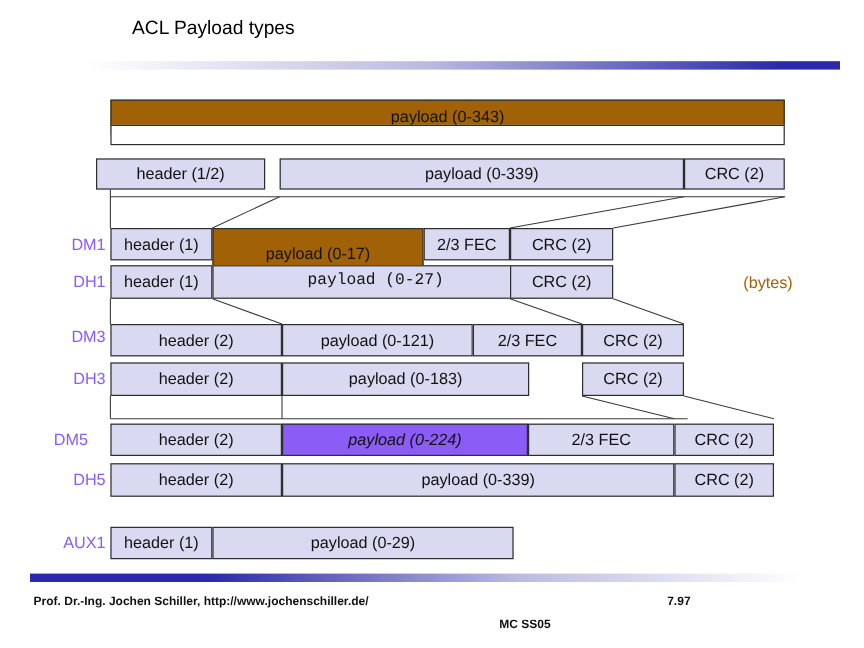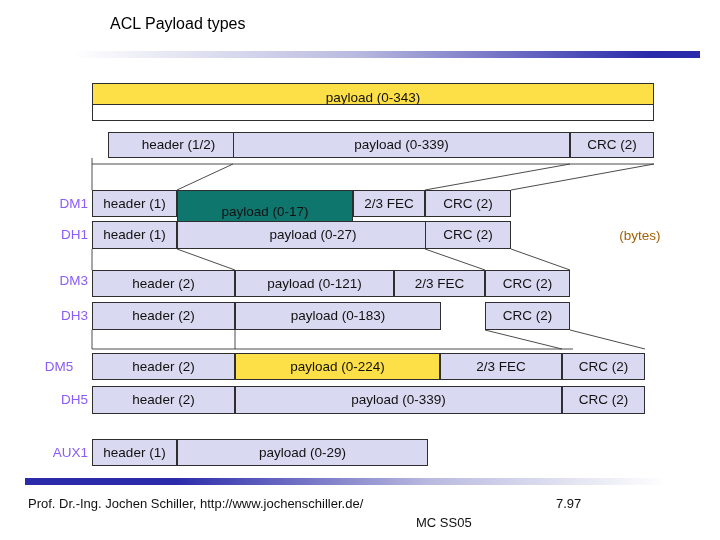--- a/index.html
+++ b/index.html
@@ -12,21 +12,21 @@
            background:linear-gradient(to right,#2a2aaa 0%,#2a2aaa 22%,#babae0 60%,#ffffff 95%);}
   .pbox{position:absolute;box-sizing:border-box;border:1px solid #2e2e2e;background:#d9d9f1;
         display:flex;align-items:center;justify-content:center;
         font-size:13.5px;line-height:1;color:#111;white-space:nowrap;}
   .pbox.white{background:#ffffff;}
   .row-label{position:absolute;left:30px;width:58px;text-align:right;
              font-size:13.5px;line-height:16px;color:#8b5cf6;white-space:nowrap;}
   .bytes-note{position:absolute;left:604px;top:228px;width:72px;text-align:center;
               font-size:13.5px;color:#a16207;}
   .connectors{position:absolute;left:0;top:0;pointer-events:none;}
-  .footer-item{position:absolute;top:496px;font-size:13px;color:#111;white-space:nowrap;}
+  .footer-item{position:absolute;top:496px;font-size:10px;color:#111;white-space:nowrap;font-weight:bold;}
   .footer-author{left:28px;}
   .footer-course{left:416px;margin-top:19px;}
   .footer-page{left:556px;}
 </style>
 </head>
 <body>
 
 <div class="slide">
   <div class="title">ACL Payload types</div>
   <div class="bar-top"></div>
@@ -42,46 +42,46 @@
       <line x1="425" y1="249" x2="485" y2="270" stroke="#383838" stroke-width="0.9"></line>
       <line x1="511" y1="249" x2="570" y2="270" stroke="#383838" stroke-width="0.9"></line>
       <line x1="92" y1="330" x2="92" y2="349" stroke="#383838" stroke-width="0.9"></line>
       <line x1="235" y1="330" x2="235" y2="349" stroke="#383838" stroke-width="0.9"></line>
       <line x1="92" y1="349" x2="573" y2="349" stroke="#383838" stroke-width="0.9"></line>
       <line x1="485" y1="330" x2="562" y2="349" stroke="#383838" stroke-width="0.9"></line>
       <line x1="570" y1="330" x2="645" y2="349" stroke="#383838" stroke-width="0.9"></line>
     </svg>
 
   <div id="diagram">
-      <div class="pbox" style="left: 92px; top: 83px; width: 562px; height: 29px; background: #fde047; border-color: rgb(46, 46, 46);">payload (0-343)</div>
+      <div class="pbox" style="left: 92px; top: 83px; width: 562px; height: 29px; background: #a16207; border-color: rgb(46, 46, 46);">payload (0-343)</div>
       <div class="pbox white" style="left: 92px; top: 104px; width: 562px; height: 17px; background: rgb(255, 255, 255); border-color: rgb(46, 46, 46);"></div>
-      <div class="pbox" style="left: 108px; top: 132px; width: 141px; height: 26px; background: rgb(217, 217, 241); border-color: rgb(46, 46, 46);">header (1/2)</div>
+      <div class="pbox" style="left: 80px; top: 132px; width: 141px; height: 26px; background: rgb(217, 217, 241); border-color: rgb(46, 46, 46);">header (1/2)</div>
       <div class="pbox" style="left: 233px; top: 132px; width: 337px; height: 26px; background: rgb(217, 217, 241); border-color: rgb(46, 46, 46);">payload (0-339)</div>
       <div class="pbox" style="left: 570px; top: 132px; width: 84px; height: 26px; background: rgb(217, 217, 241); border-color: rgb(46, 46, 46);">CRC (2)</div>
       <div class="row-label" style="top: 195.5px;">DM1</div>
       <div class="pbox" style="left: 92px; top: 190px; width: 85px; height: 27px; background: rgb(217, 217, 241); border-color: rgb(46, 46, 46);">header (1)</div>
-      <div class="pbox" style="left: 177px; top: 190px; width: 176px; height: 44px; background: #0f766e; border-color: rgb(46, 46, 46);">payload (0-17)</div>
+      <div class="pbox" style="left: 177px; top: 190px; width: 176px; height: 44px; background: #a16207; border-color: rgb(46, 46, 46);">payload (0-17)</div>
       <div class="pbox" style="left: 353px; top: 190px; width: 72px; height: 27px; background: rgb(217, 217, 241); border-color: rgb(46, 46, 46);">2/3 FEC</div>
       <div class="pbox" style="left: 425px; top: 190px; width: 86px; height: 27px; background: rgb(217, 217, 241); border-color: rgb(46, 46, 46);">CRC (2)</div>
       <div class="row-label" style="top: 227px;">DH1</div>
       <div class="pbox" style="left: 92px; top: 221px; width: 85px; height: 28px; background: rgb(217, 217, 241); border-color: rgb(46, 46, 46);">header (1)</div>
-      <div class="pbox" style="left: 177px; top: 221px; width: 272px; height: 28px; background: rgb(217, 217, 241); border-color: rgb(46, 46, 46);">payload (0-27)</div>
+      <div class="pbox" style="left: 177px; top: 221px; width: 272px; height: 28px; background: rgb(217, 217, 241); border-color: rgb(46, 46, 46); font-family: Liberation Mono, monospace;">payload (0-27)</div>
       <div class="pbox" style="left: 425px; top: 221px; width: 86px; height: 28px; background: rgb(217, 217, 241); border-color: rgb(46, 46, 46);">CRC (2)</div>
       <div class="row-label" style="top: 273px;">DM3</div>
       <div class="pbox" style="left: 92px; top: 270px; width: 143px; height: 27px; background: rgb(217, 217, 241); border-color: rgb(46, 46, 46);">header (2)</div>
       <div class="pbox" style="left: 235px; top: 270px; width: 159px; height: 27px; background: rgb(217, 217, 241); border-color: rgb(46, 46, 46);">payload (0-121)</div>
       <div class="pbox" style="left: 394px; top: 270px; width: 91px; height: 27px; background: rgb(217, 217, 241); border-color: rgb(46, 46, 46);">2/3 FEC</div>
       <div class="pbox" style="left: 485px; top: 270px; width: 85px; height: 27px; background: rgb(217, 217, 241); border-color: rgb(46, 46, 46);">CRC (2)</div>
       <div class="row-label" style="top: 308px;">DH3</div>
       <div class="pbox" style="left: 92px; top: 302px; width: 143px; height: 28px; background: rgb(217, 217, 241); border-color: rgb(46, 46, 46);">header (2)</div>
       <div class="pbox" style="left: 235px; top: 302px; width: 206px; height: 28px; background: rgb(217, 217, 241); border-color: rgb(46, 46, 46);">payload (0-183)</div>
       <div class="pbox" style="left: 485px; top: 302px; width: 85px; height: 28px; background: rgb(217, 217, 241); border-color: rgb(46, 46, 46);">CRC (2)</div>
       <div class="row-label" style="top: 358.5px; text-align: center;">DM5</div>
       <div class="pbox" style="left: 92px; top: 353px; width: 143px; height: 27px; background: rgb(217, 217, 241); border-color: rgb(46, 46, 46);">header (2)</div>
-      <div class="pbox" style="left: 235px; top: 353px; width: 205px; height: 27px; background: #fde047; border-color: rgb(46, 46, 46);">payload (0-224)</div>
+      <div class="pbox" style="left: 235px; top: 353px; width: 205px; height: 27px; background: #8b5cf6; border-color: rgb(46, 46, 46); font-style: italic;">payload (0-224)</div>
       <div class="pbox" style="left: 440px; top: 353px; width: 122px; height: 27px; background: rgb(217, 217, 241); border-color: rgb(46, 46, 46);">2/3 FEC</div>
       <div class="pbox" style="left: 562px; top: 353px; width: 83px; height: 27px; background: rgb(217, 217, 241); border-color: rgb(46, 46, 46);">CRC (2)</div>
       <div class="row-label" style="top: 392px;">DH5</div>
       <div class="pbox" style="left: 92px; top: 386px; width: 143px; height: 28px; background: rgb(217, 217, 241); border-color: rgb(46, 46, 46);">header (2)</div>
       <div class="pbox" style="left: 235px; top: 386px; width: 327px; height: 28px; background: rgb(217, 217, 241); border-color: rgb(46, 46, 46);">payload (0-339)</div>
       <div class="pbox" style="left: 562px; top: 386px; width: 83px; height: 28px; background: rgb(217, 217, 241); border-color: rgb(46, 46, 46);">CRC (2)</div>
       <div class="row-label" style="top: 444.5px;">AUX1</div>
       <div class="pbox" style="left: 92px; top: 439px; width: 85px; height: 27px; background: rgb(217, 217, 241); border-color: rgb(46, 46, 46);">header (1)</div>
       <div class="pbox" style="left: 177px; top: 439px; width: 251px; height: 27px; background: rgb(217, 217, 241); border-color: rgb(46, 46, 46); text-align: right;">payload (0-29)</div>
     </div>

